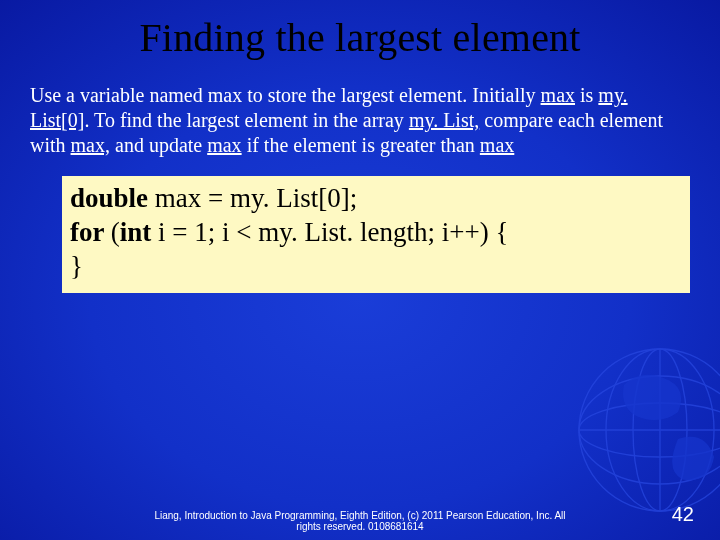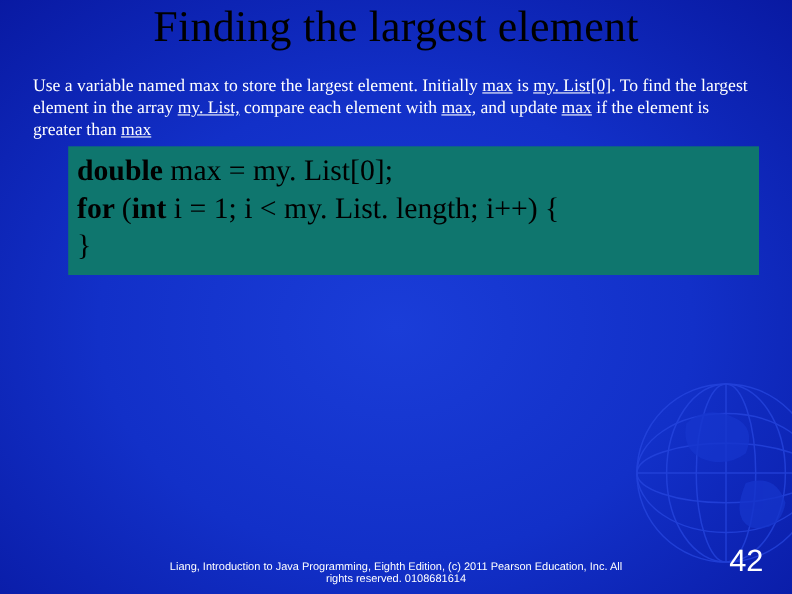--- a/index.html
+++ b/index.html
@@ -7,34 +7,35 @@
   body {
     font-family: "Times New Roman", Times, serif;
     background: radial-gradient(ellipse 900px 700px at 50% 55%, #1a3dd8 0%, #1230c8 30%, #0818a0 60%, #020a60 100%);
     color: #fff;
     position: relative;
   }
   .title {
     font-size: 40px;
     color: #000;
     text-align: center;
+    padding-top: 14px;
     font-weight: normal;
     letter-spacing: 0.2px;
   }
   .body-text {
     color: #fff;
-    font-size: 16px;
+    font-size: 20px;
     line-height: 1.25;
     margin: 22px 30px 0 30px;
   }
   .u { text-decoration: underline; }
   .code-box {
-    background: #0f766e;
+    background: #fef9c3;
     color: #000;
-    margin: 4px 30px 0 62px;
+    margin: 18px 30px 0 62px;
     padding: 6px 10px 10px 8px;
     font-size: 27px;
     line-height: 1.25;
     font-family: "Times New Roman", Times, serif;
   }
   .code-box .b { font-weight: bold; }
   .footer {
     position: absolute;
     bottom: 8px;
     left: 0;
@@ -42,21 +43,21 @@
     text-align: center;
     font-family: Arial, Helvetica, sans-serif;
     font-size: 10px;
     color: #fff;
   }
   .page-num {
     position: absolute;
     right: 26px;
     bottom: 14px;
     font-family: Arial, Helvetica, sans-serif;
-    font-size: 28px;
+    font-size: 20px;
     color: #fff;
   }
   .globe {
     position: absolute;
     right: -30px;
     bottom: 20px;
     width: 180px;
     height: 180px;
     pointer-events: none;
     opacity: 0.8;

